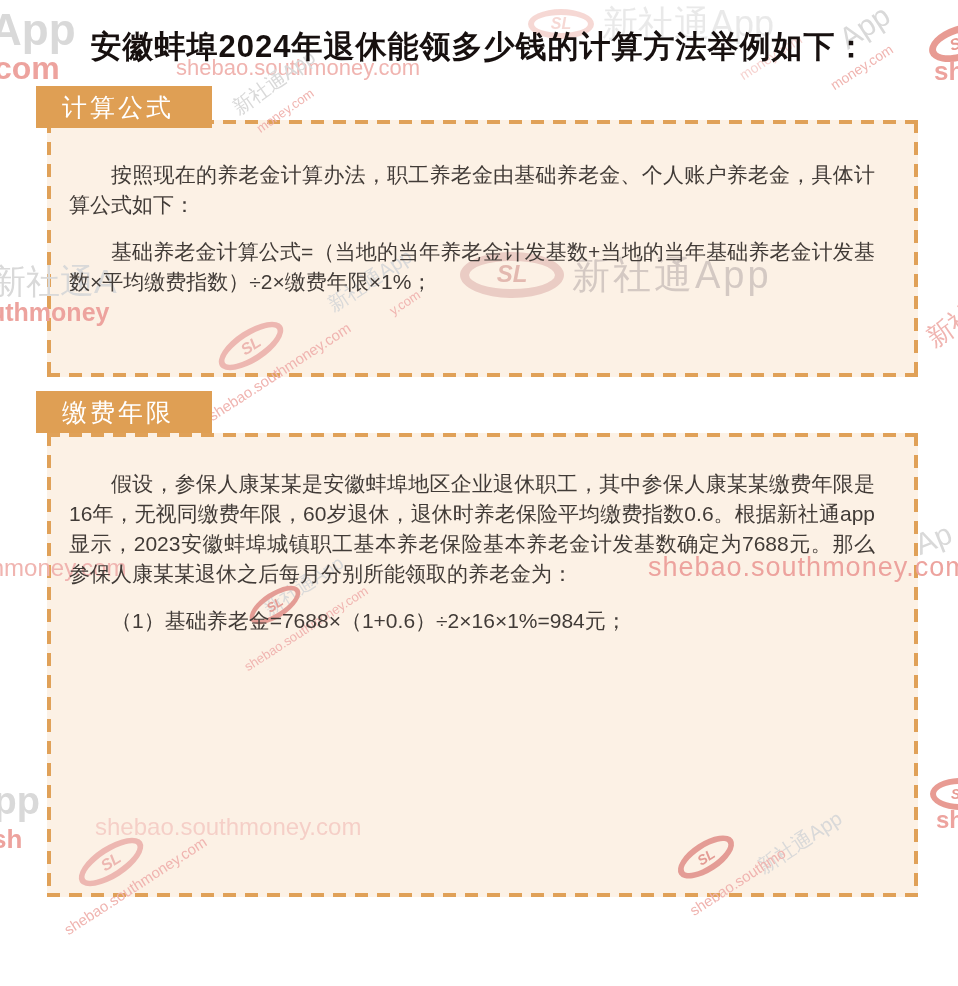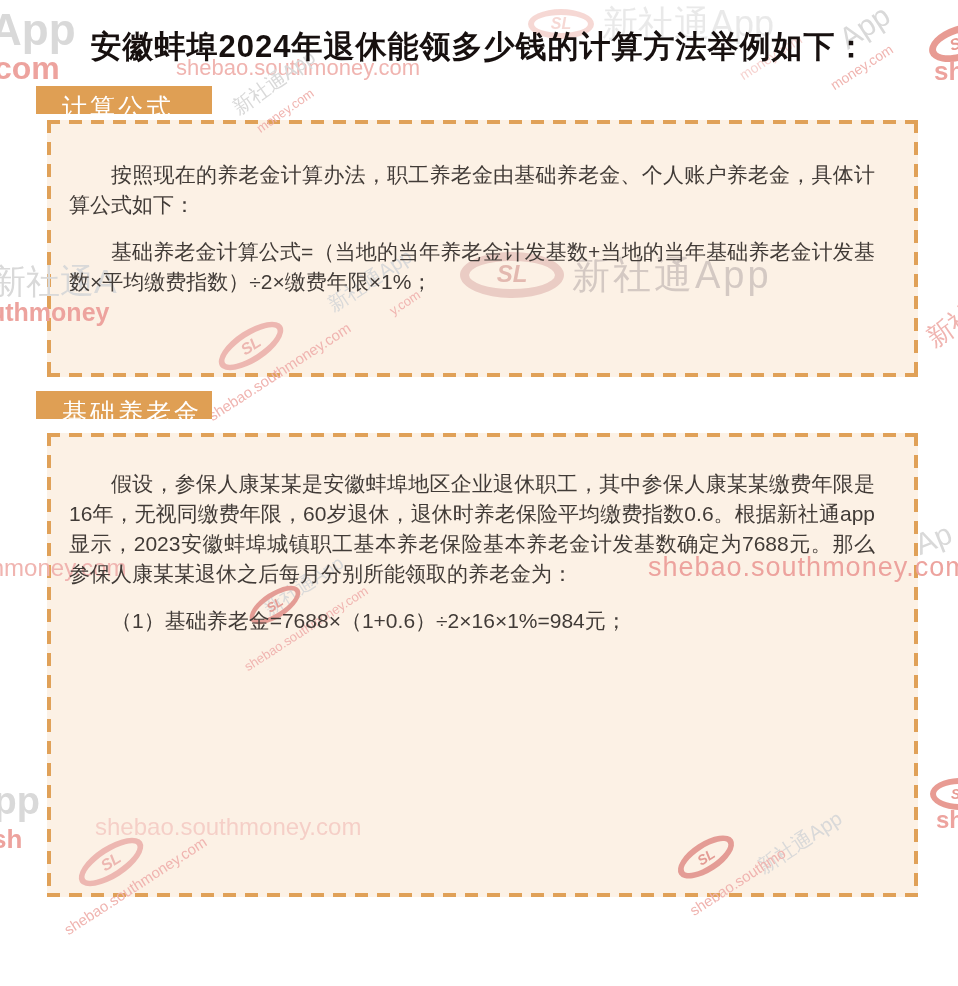--- a/index.html
+++ b/index.html
@@ -7,21 +7,21 @@
     position:relative;width:958px;height:986px;margin:0 auto;background:#ffffff;
     overflow:hidden;font-family:"Liberation Sans","DejaVu Sans",sans-serif;
   }
   
   .page-title{
     position:absolute;top:26px;left:0;width:100%;text-align:center;
     font-size:31px;font-weight:bold;color:#17100f;letter-spacing:1px;z-index:4;
   }
   
   .section-badge{
-    position:absolute;left:36px;width:176px;height:28px;background:#df9f54;
+    position:absolute;left:36px;width:176px;height:42px;background:#df9f54;
     color:#ffffff;font-size:25px;line-height:42px;padding-left:26px;
     box-sizing:border-box;letter-spacing:3px;z-index:5;
   }
   #badge-1{top:86px;}
   #badge-2{top:391px;}
   
   .dashed-box{
     position:absolute;left:47px;width:871px;box-sizing:border-box;
     background-color:#fcf1e5;
     background-image:
@@ -127,16 +127,16 @@
     <span class="wm sl-oval" style="left:674px;top:842px;width:64px;height:30px;border:6px solid #e49c95;color:#e49c95;font-size:14px;line-height:18px;transform:rotate(-33deg);">SL</span>
     <span class="wm wm-pink" style="left:682px;top:874px;font-size:15px;transform:rotate(-33deg);">shebao.southmo</span>
 
     <span class="wm sl-oval" style="left:930px;top:778px;width:60px;height:32px;border:6px solid #e89b93;color:#e89b93;font-size:14px;line-height:20px;">SL</span>
     <span class="wm wm-pink-strong" style="left:936px;top:808px;font-size:24px;font-weight:bold;">sh</span>
   </div>
 
   <div class="page-title">安徽蚌埠2024年退休能领多少钱的计算方法举例如下：</div>
 
   <div class="section-badge" id="badge-1">计算公式</div>
-  <div class="section-badge" id="badge-2">基础养老金</div>
+  <div class="section-badge" id="badge-2">缴费年限</div>
 
 
 </div>
 
 </body></html>

